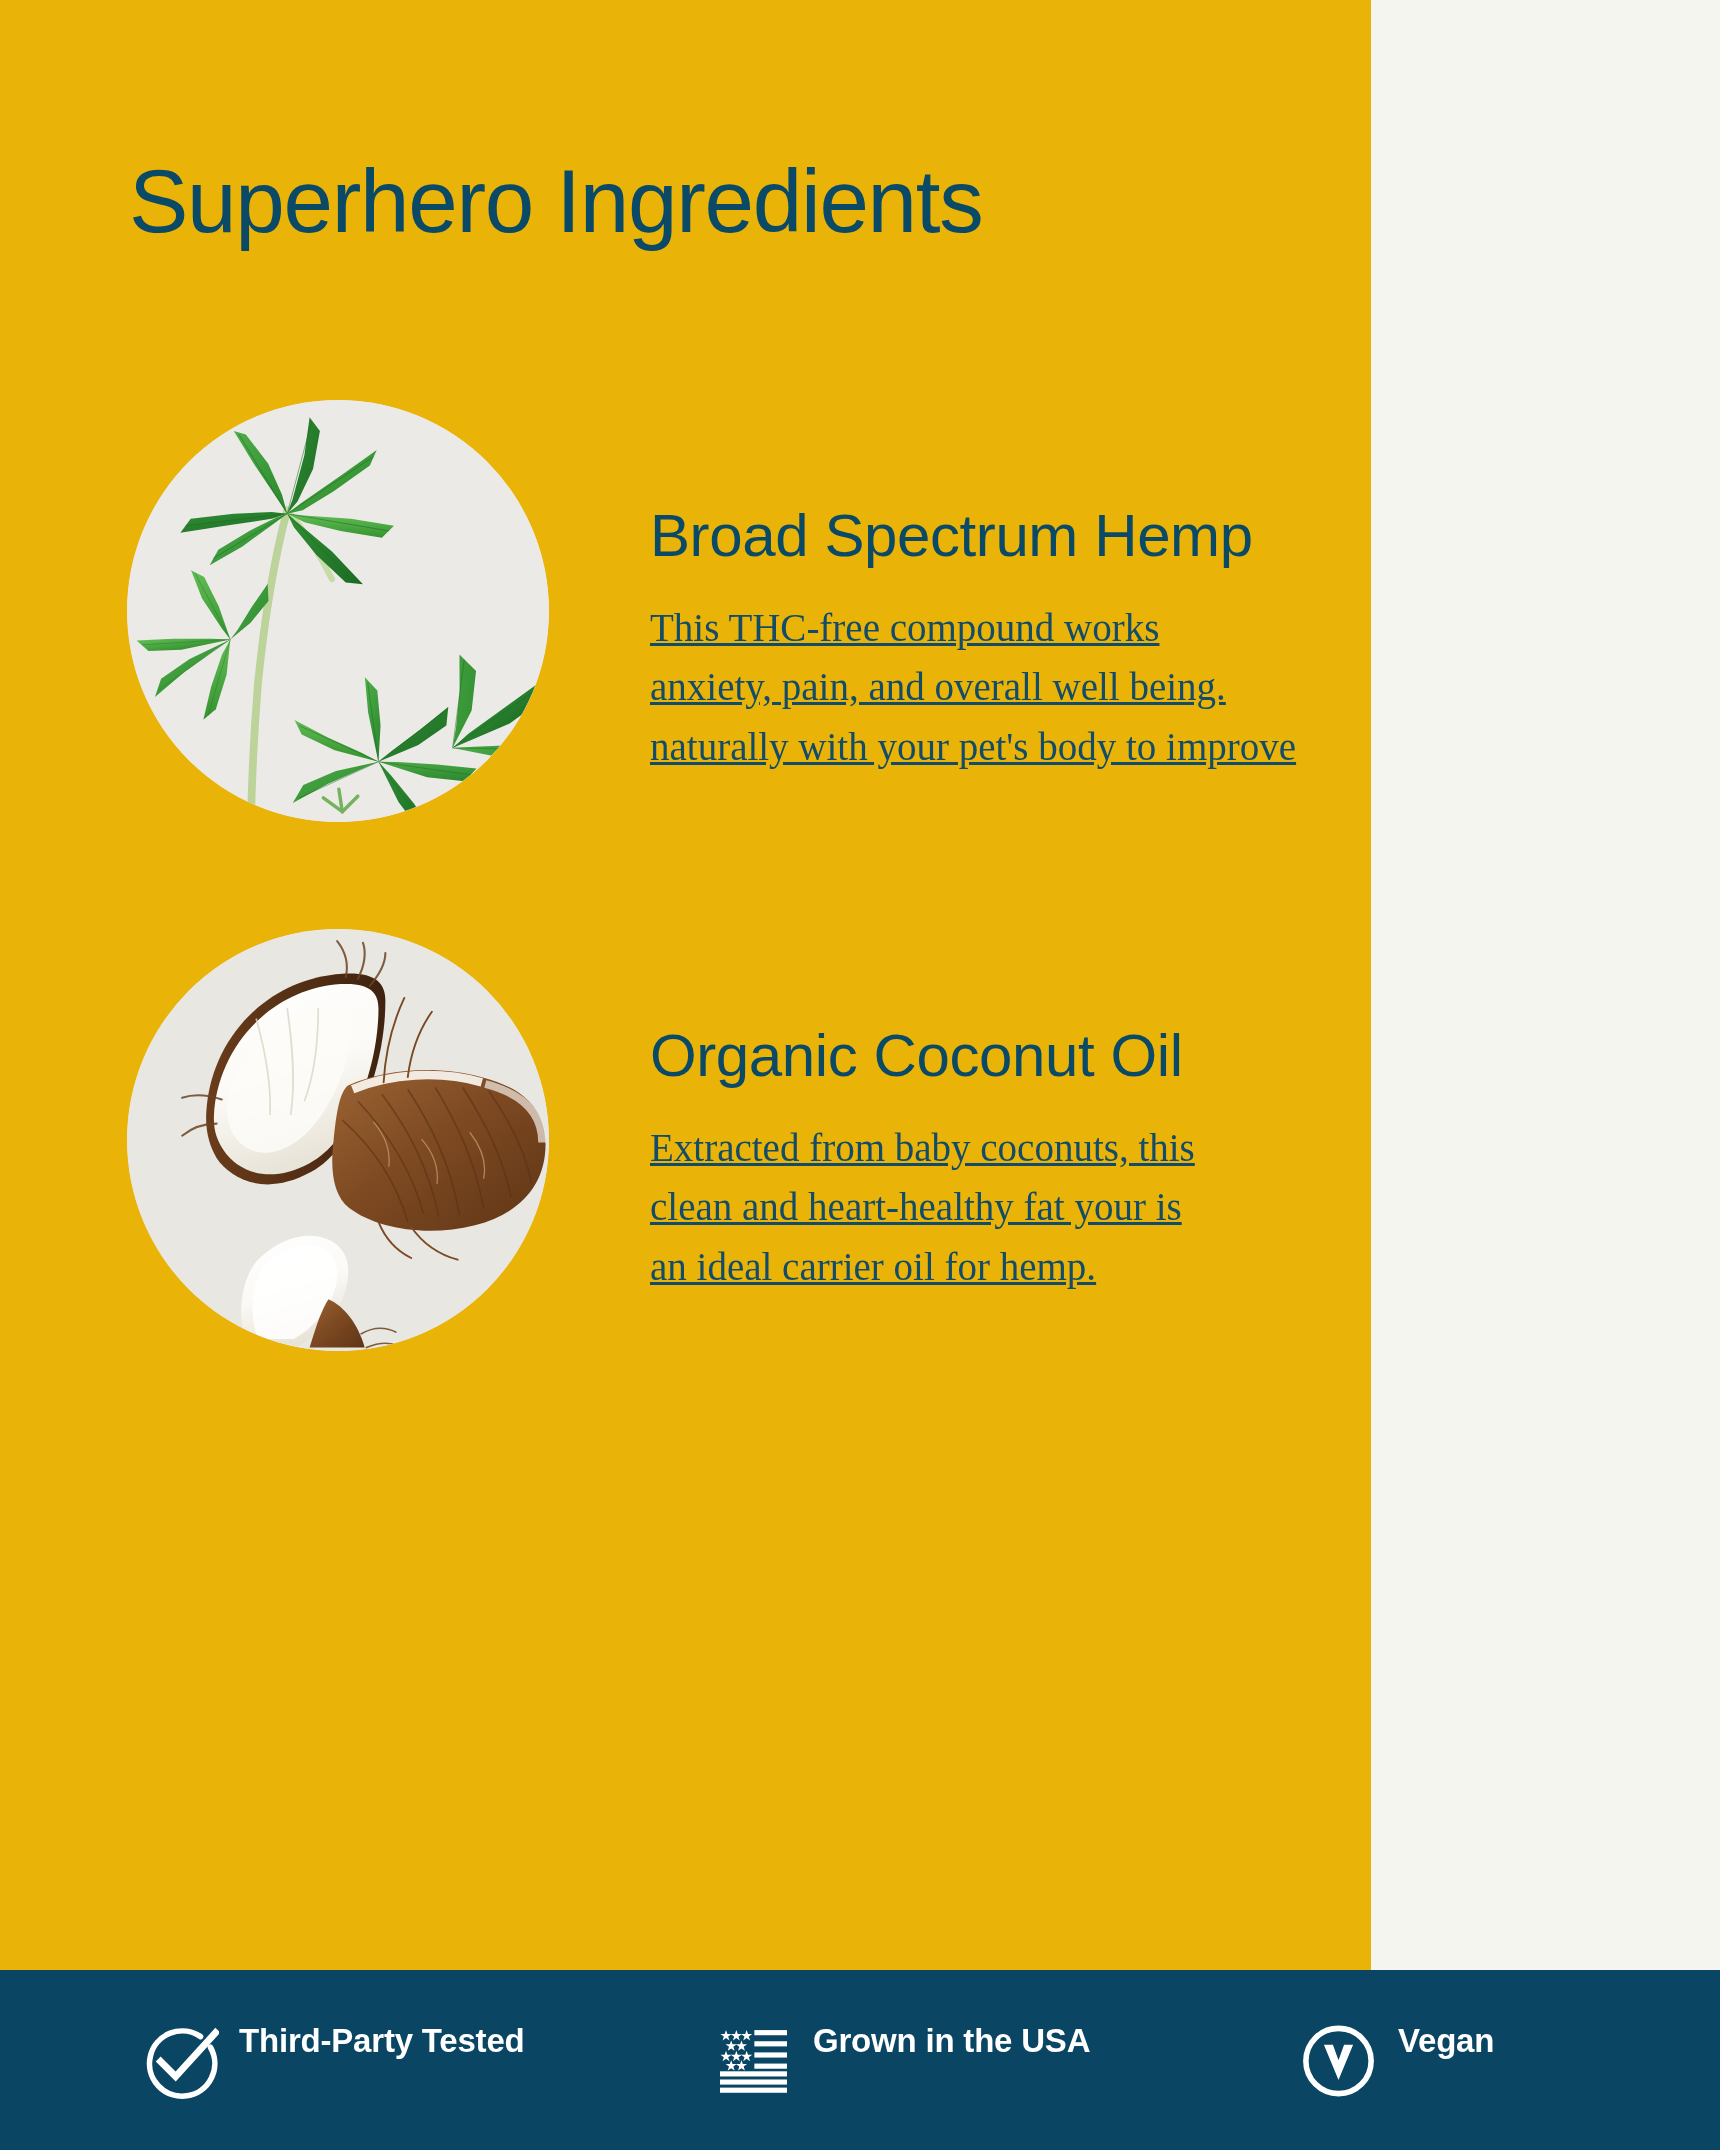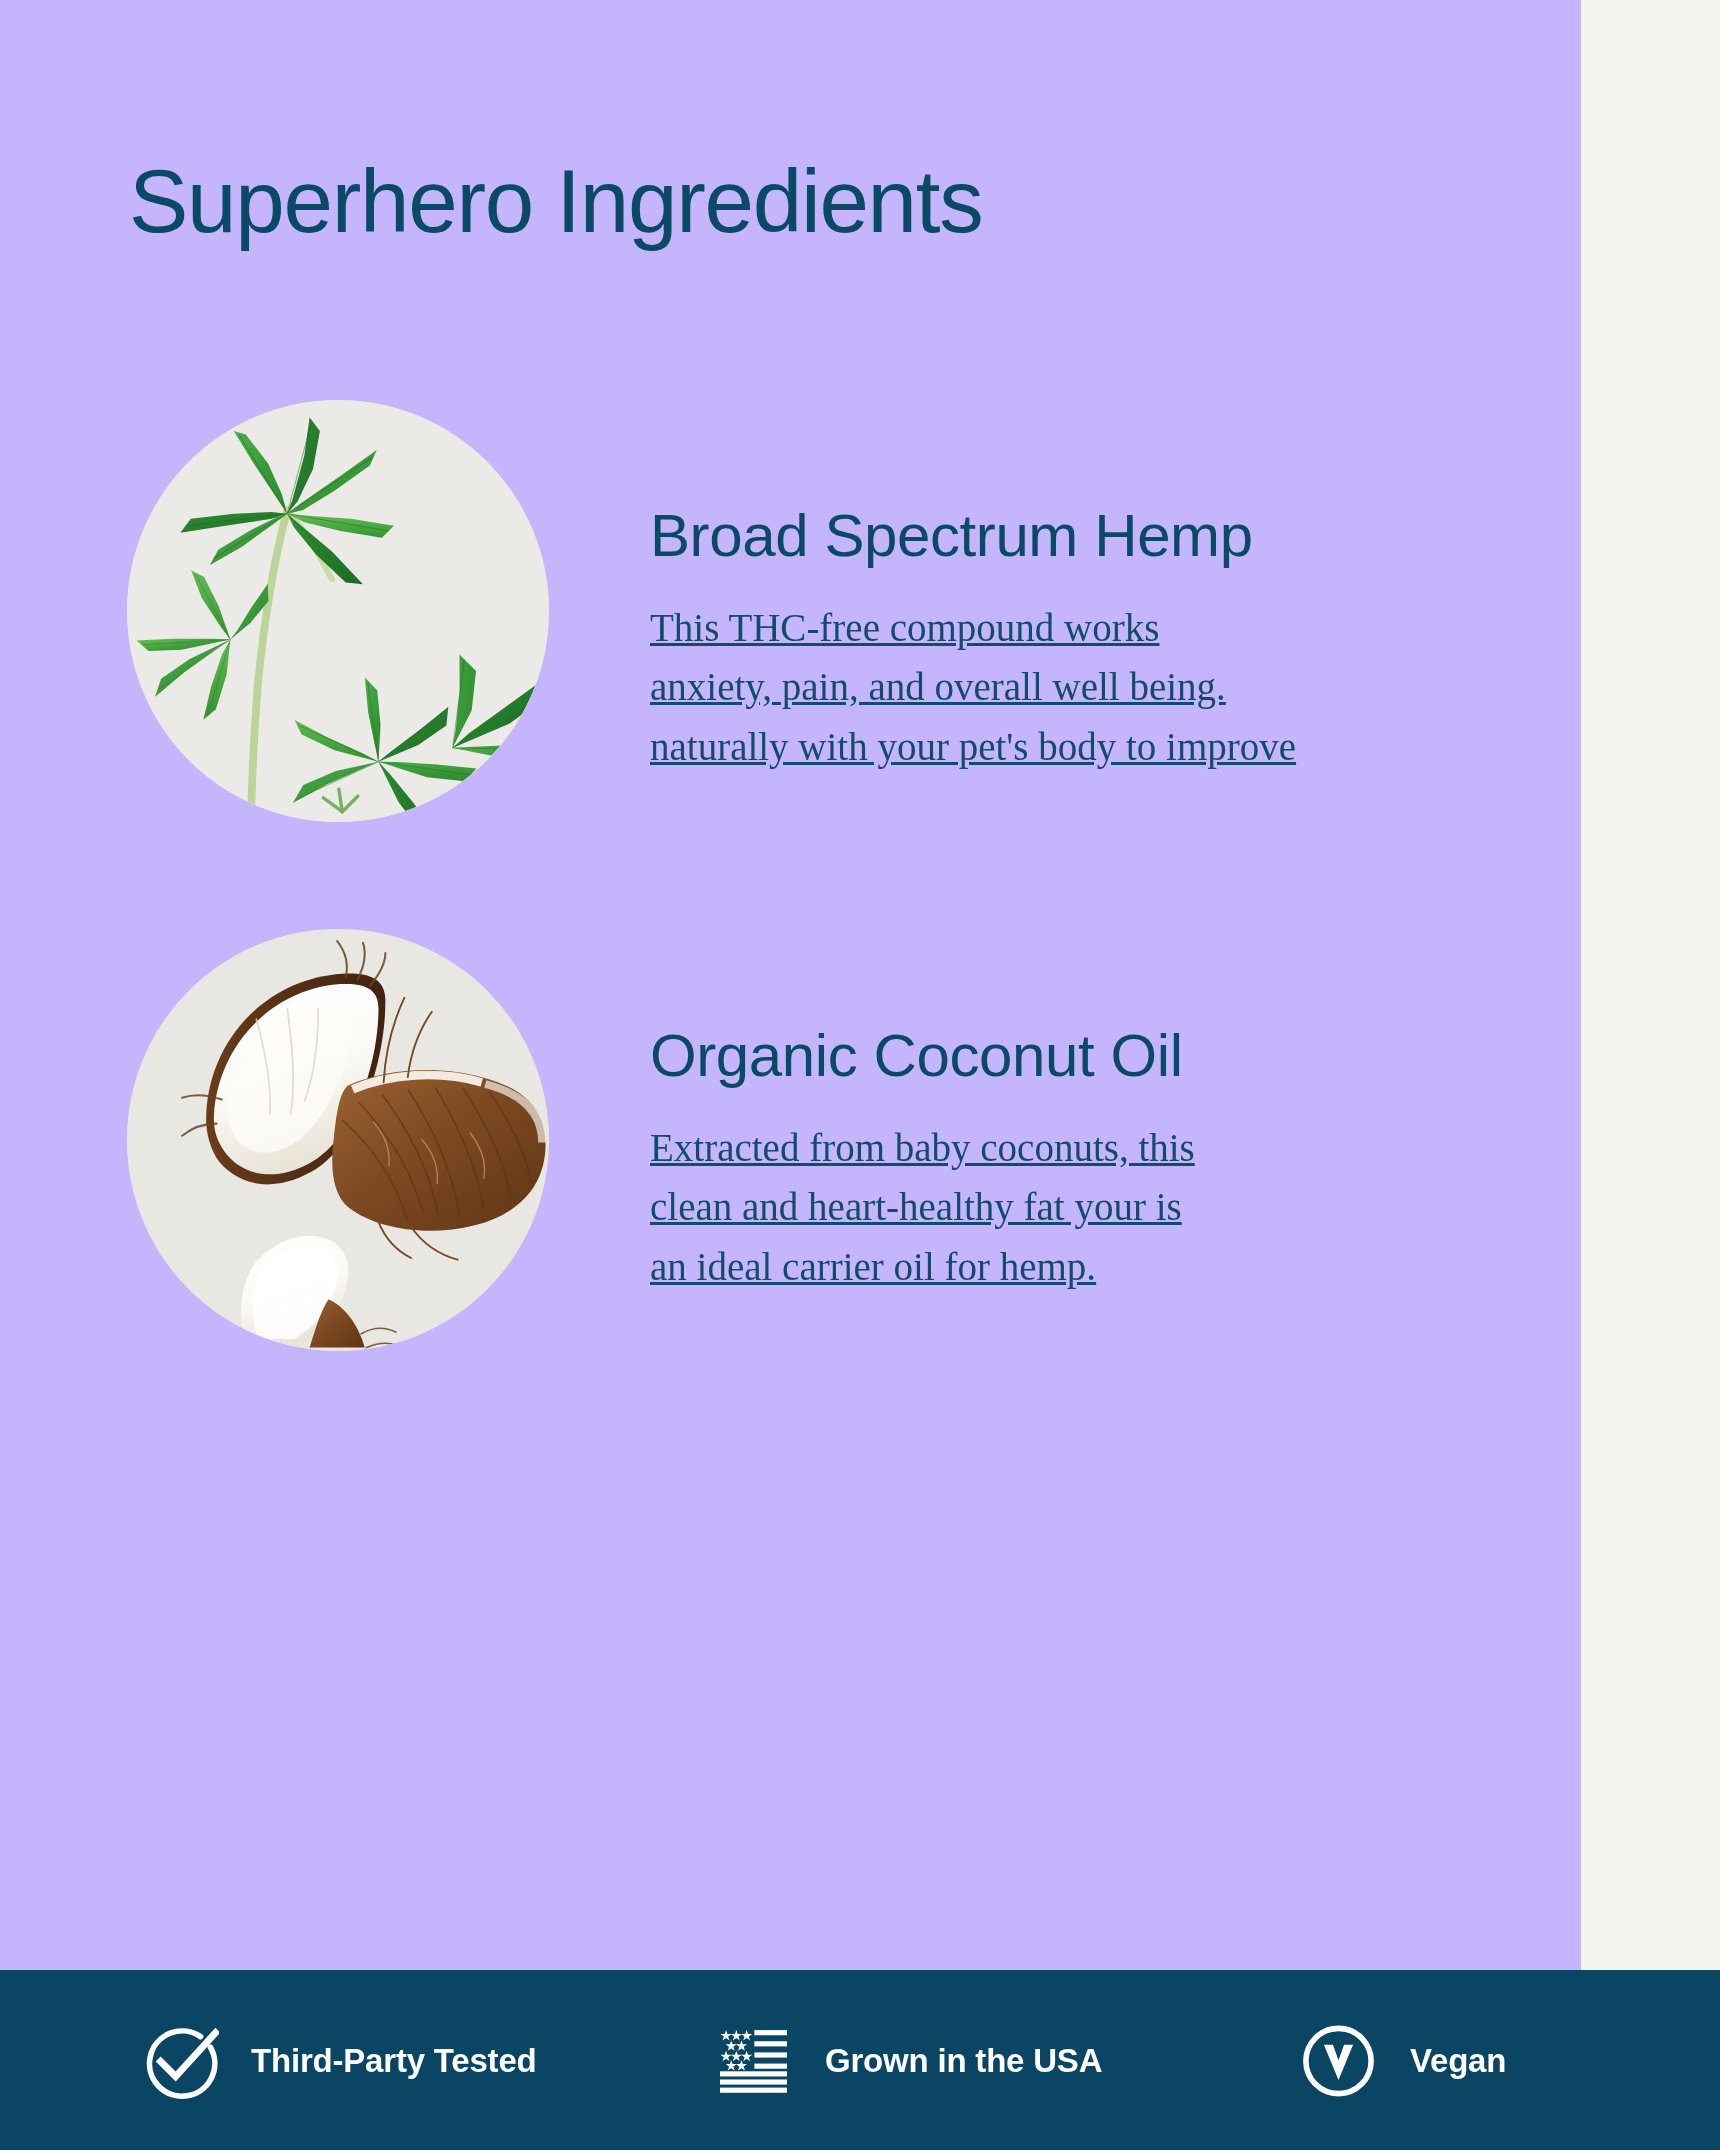--- a/index.html
+++ b/index.html
@@ -12,23 +12,23 @@
   }
 
   body {
     background: #f5f5f0;
     font-family: "Liberation Sans", sans-serif;
     position: relative;
   }
 
   .page {
     position: relative;
-    width: 1581px;
+    width: 1371px;
     height: 2151px;
-    background: #c4b5fd;
+    background: #eab308;
   }
 
   
   .page-title {
     position: absolute;
     left: 129px;
     top: 153px;
     font-family: "Liberation Sans", sans-serif;
     font-size: 89px;
     font-weight: 400;
@@ -103,22 +103,21 @@
     width: 1721px;
     height: 181px;
     background: #0a4663;
     display: flex;
     align-items: center;
   }
 
   .badge {
     position: absolute;
     display: flex;
-    align-items: center;
-    gap: 32px;
+    gap: 20px;
     top: 50%;
     transform: translateY(-50%);
   }
 
   .badge.badge-0 { left: 140px; }
   .badge.badge-1 { left: 714px; }
   .badge.badge-2 { left: 1299px; }
 
   .badge-icon {
     width: 79px;

